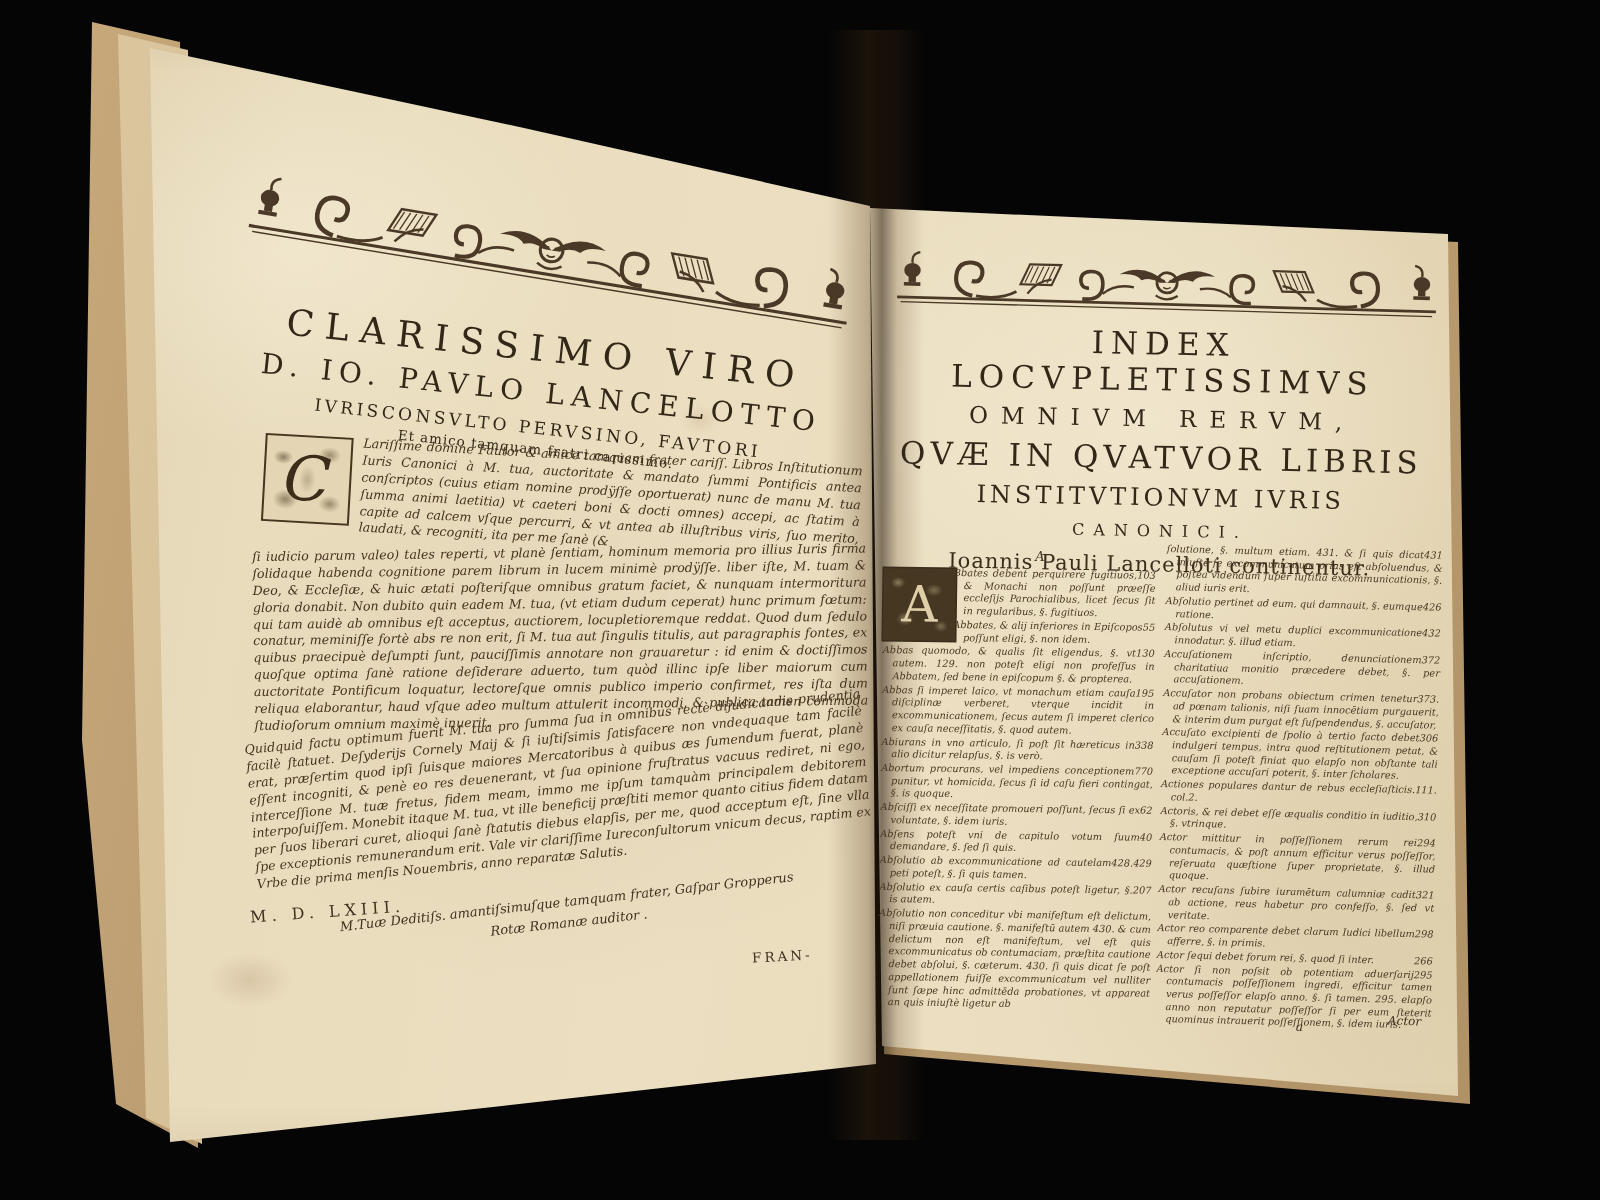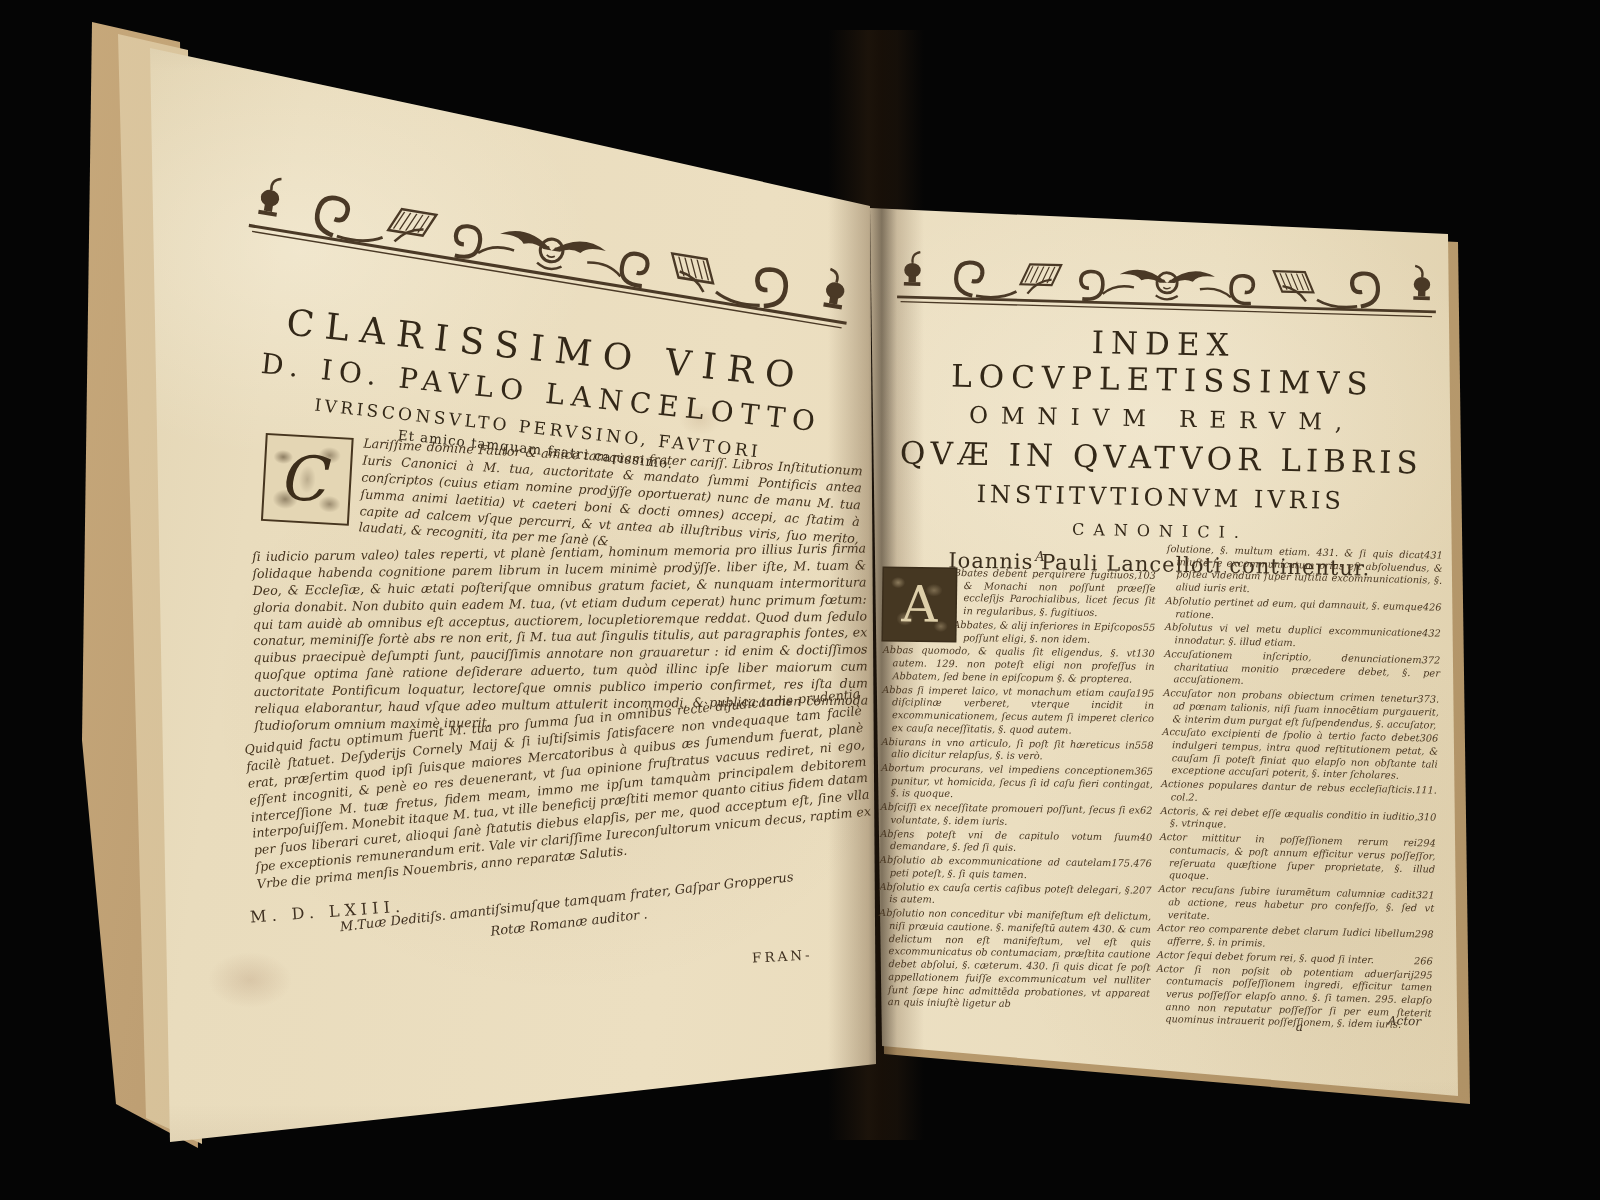--- a/index.html
+++ b/index.html
@@ -207,31 +207,31 @@
     <div>
 
         <div class="entry"><span class="pnum">103</span><span>Bbates debent perquirere fugitiuos, &amp; Monachi non poſſunt præeſſe eccleſijs Parochialibus, licet ſecus ſit in regularibus, §. fugitiuos.</span></div>
 
         <div class="entry"><span class="pnum">55</span><span>Abbates, &amp; alij inferiores in Epiſcopos poſſunt eligi, §. non idem.</span></div>
 
         <div class="entry"><span class="pnum">130</span><span>Abbas quomodo, &amp; qualis ſit eligendus, §. vt autem. 129. non poteſt eligi non profeſſus in Abbatem, ſed bene in epiſcopum §. &amp; propterea.</span></div>
 
         <div class="entry"><span class="pnum">195</span><span>Abbas ſi imperet laico, vt monachum etiam cauſa diſciplinæ verberet, vterque incidit in excommunicationem, ſecus autem ſi imperet clerico ex cauſa neceſſitatis, §. quod autem.</span></div>
 
-        <div class="entry"><span class="pnum">558</span><span>Abiurans in vno articulo, ſi poſt ſit hæreticus in alio dicitur relapſus, §. is verò.</span></div>
-
-        <div class="entry"><span class="pnum">365</span><span>Abortum procurans, vel impediens conceptionem punitur, vt homicida, ſecus ſi id caſu fieri contingat, §. is quoque.</span></div>
+        <div class="entry"><span class="pnum">338</span><span>Abiurans in vno articulo, ſi poſt ſit hæreticus in alio dicitur relapſus, §. is verò.</span></div>
+
+        <div class="entry"><span class="pnum">770</span><span>Abortum procurans, vel impediens conceptionem punitur, vt homicida, ſecus ſi id caſu fieri contingat, §. is quoque.</span></div>
 
         <div class="entry"><span class="pnum">62</span><span>Abſciſſi ex neceſſitate promoueri poſſunt, ſecus ſi ex voluntate, §. idem iuris.</span></div>
 
         <div class="entry"><span class="pnum">40</span><span>Abſens poteſt vni de capitulo votum ſuum demandare, §. ſed ſi quis.</span></div>
 
-        <div class="entry"><span class="pnum">175.476</span><span>Abſolutio ab excommunicatione ad cautelam peti poteſt, §. ſi quis tamen.</span></div>
-
-        <div class="entry"><span class="pnum">207</span><span>Abſolutio ex cauſa certis caſibus poteſt delegari, §. is autem.</span></div>
+        <div class="entry"><span class="pnum">428.429</span><span>Abſolutio ab excommunicatione ad cautelam peti poteſt, §. ſi quis tamen.</span></div>
+
+        <div class="entry"><span class="pnum">207</span><span>Abſolutio ex cauſa certis caſibus poteſt ligetur, §. is autem.</span></div>
 
         <div class="entry"><span>Abſolutio non conceditur vbi manifeſtum eſt delictum, niſi præuia cautione. §. manifeſtū autem 430. &amp; cum delictum non eſt manifeſtum, vel eſt quis excommunicatus ob contumaciam, præſtita cautione debet abſolui, §. cæterum. 430. ſi quis dicat ſe poſt appellationem fuiſſe excommunicatum vel nulliter ſunt ſæpe hinc admittēda probationes, vt appareat an quis iniuſtè ligetur ab</span></div>
       </div>
   </div>
 
   <div class="abs idx-col" id="idx-right">
     <div>
 
         <div class="entry"><span class="pnum">431</span><span>ſolutione, §. multum etiam. 431. &amp; ſi quis dicat iniuſtè ſe excommunicatum prius eſt abſoluendus, &amp; poſtea videndum ſuper iuſtitia excommunicationis, §. aliud iuris erit.</span></div>
 

